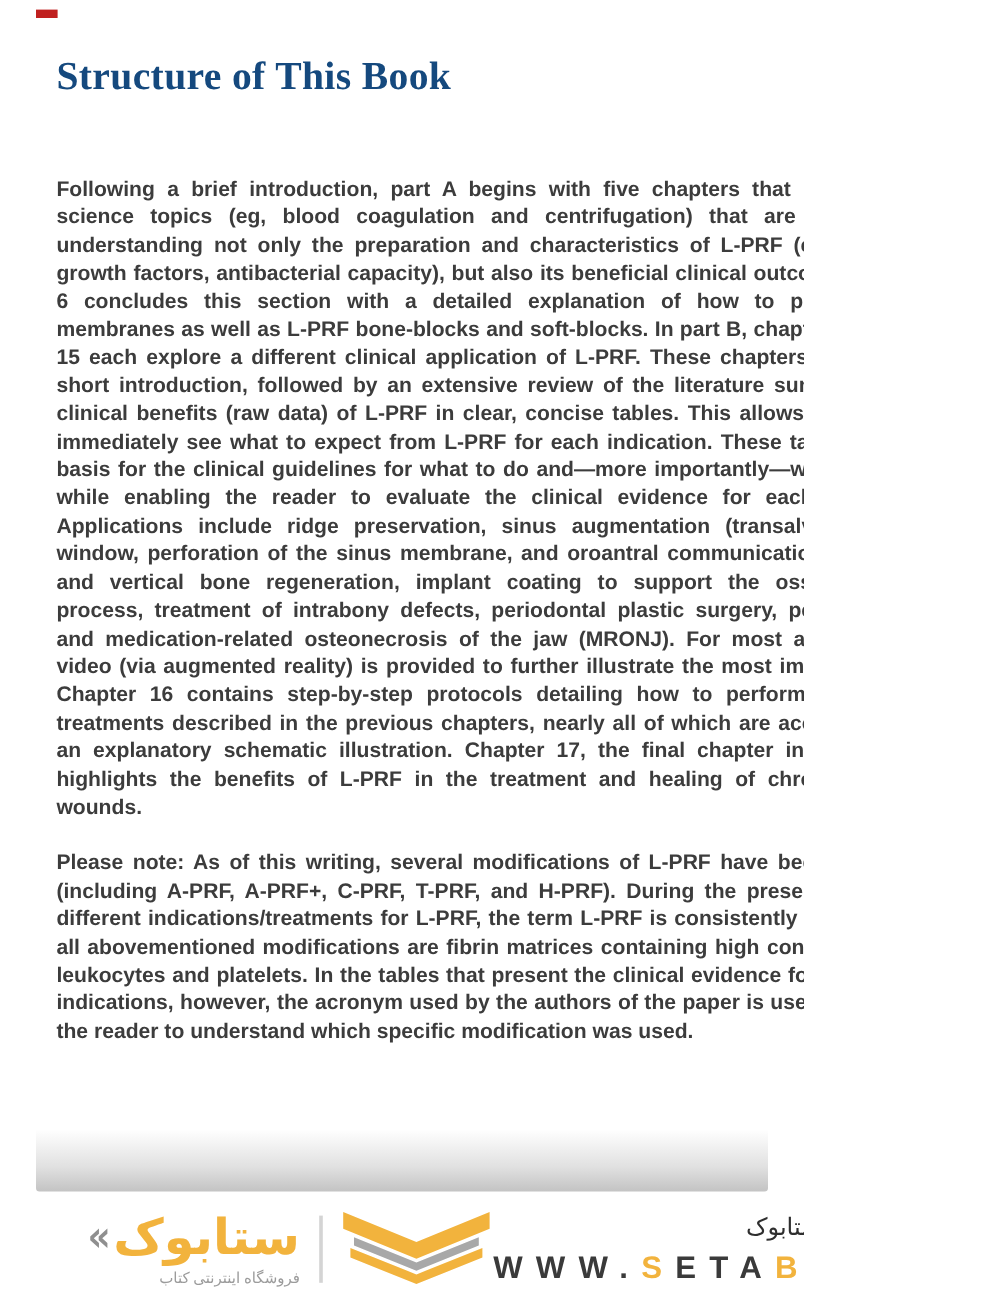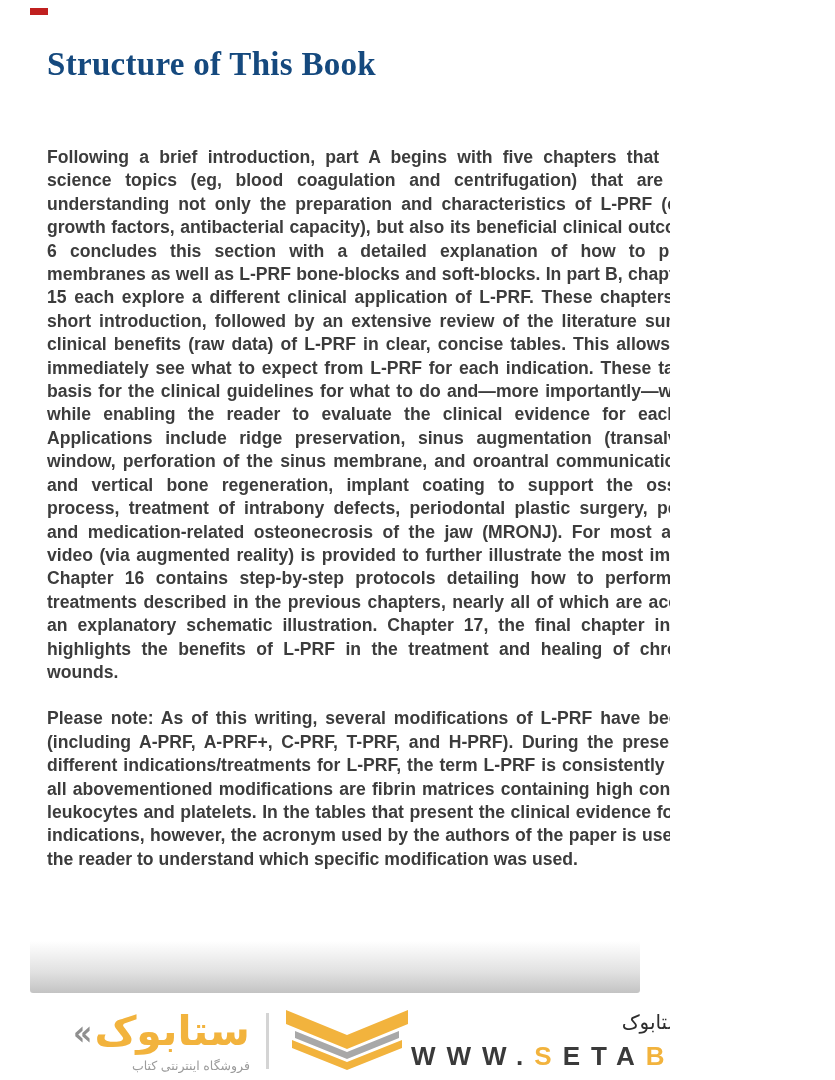--- a/index.html
+++ b/index.html
@@ -48,21 +48,21 @@
     font-family:"DejaVu Sans", sans-serif;
     font-size:30px; font-weight:bold; color:#8f8f8f;
     margin-right:2px; transform:scaleY(1.2);
   }
   .wordmark {
     font-family:"DejaVu Sans", sans-serif;
     font-size:41px; font-weight:bold;
     color:#f2b33d; direction:rtl; line-height:1.1;
   }
   .tagline {
-    font-family:Liberation Sans, sans-serif;
+    font-family:Liberation Serif, serif;
     font-size:12.5px; color:#9b9b9b;
     direction:rtl; margin-top:3px;
   }
   .divider-bar {
     width:3px; height:56px; background:#d4d4d4;
     margin:0 14px 0 16px;
   }
   .chevron-logo { width:128px; height:62px; }
   .store-group { display:flex; flex-direction:column; align-items:flex-end; }
   .store-title-fa {

